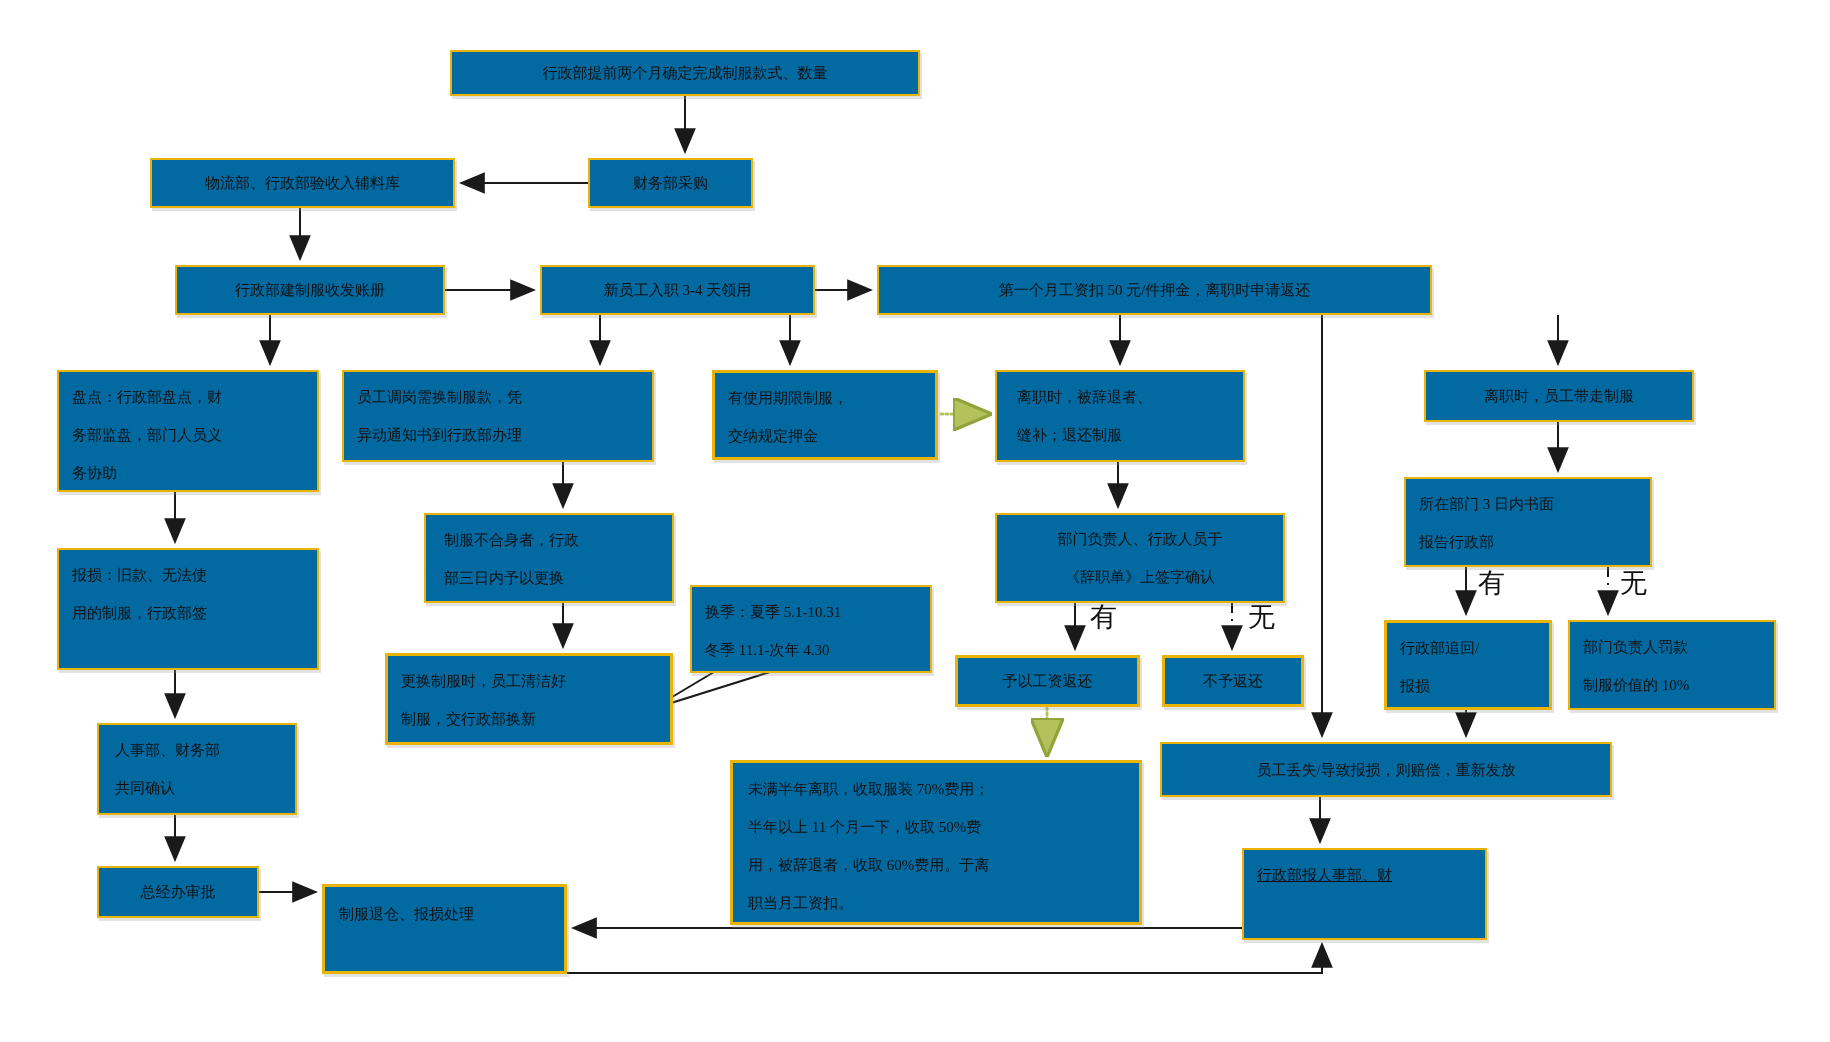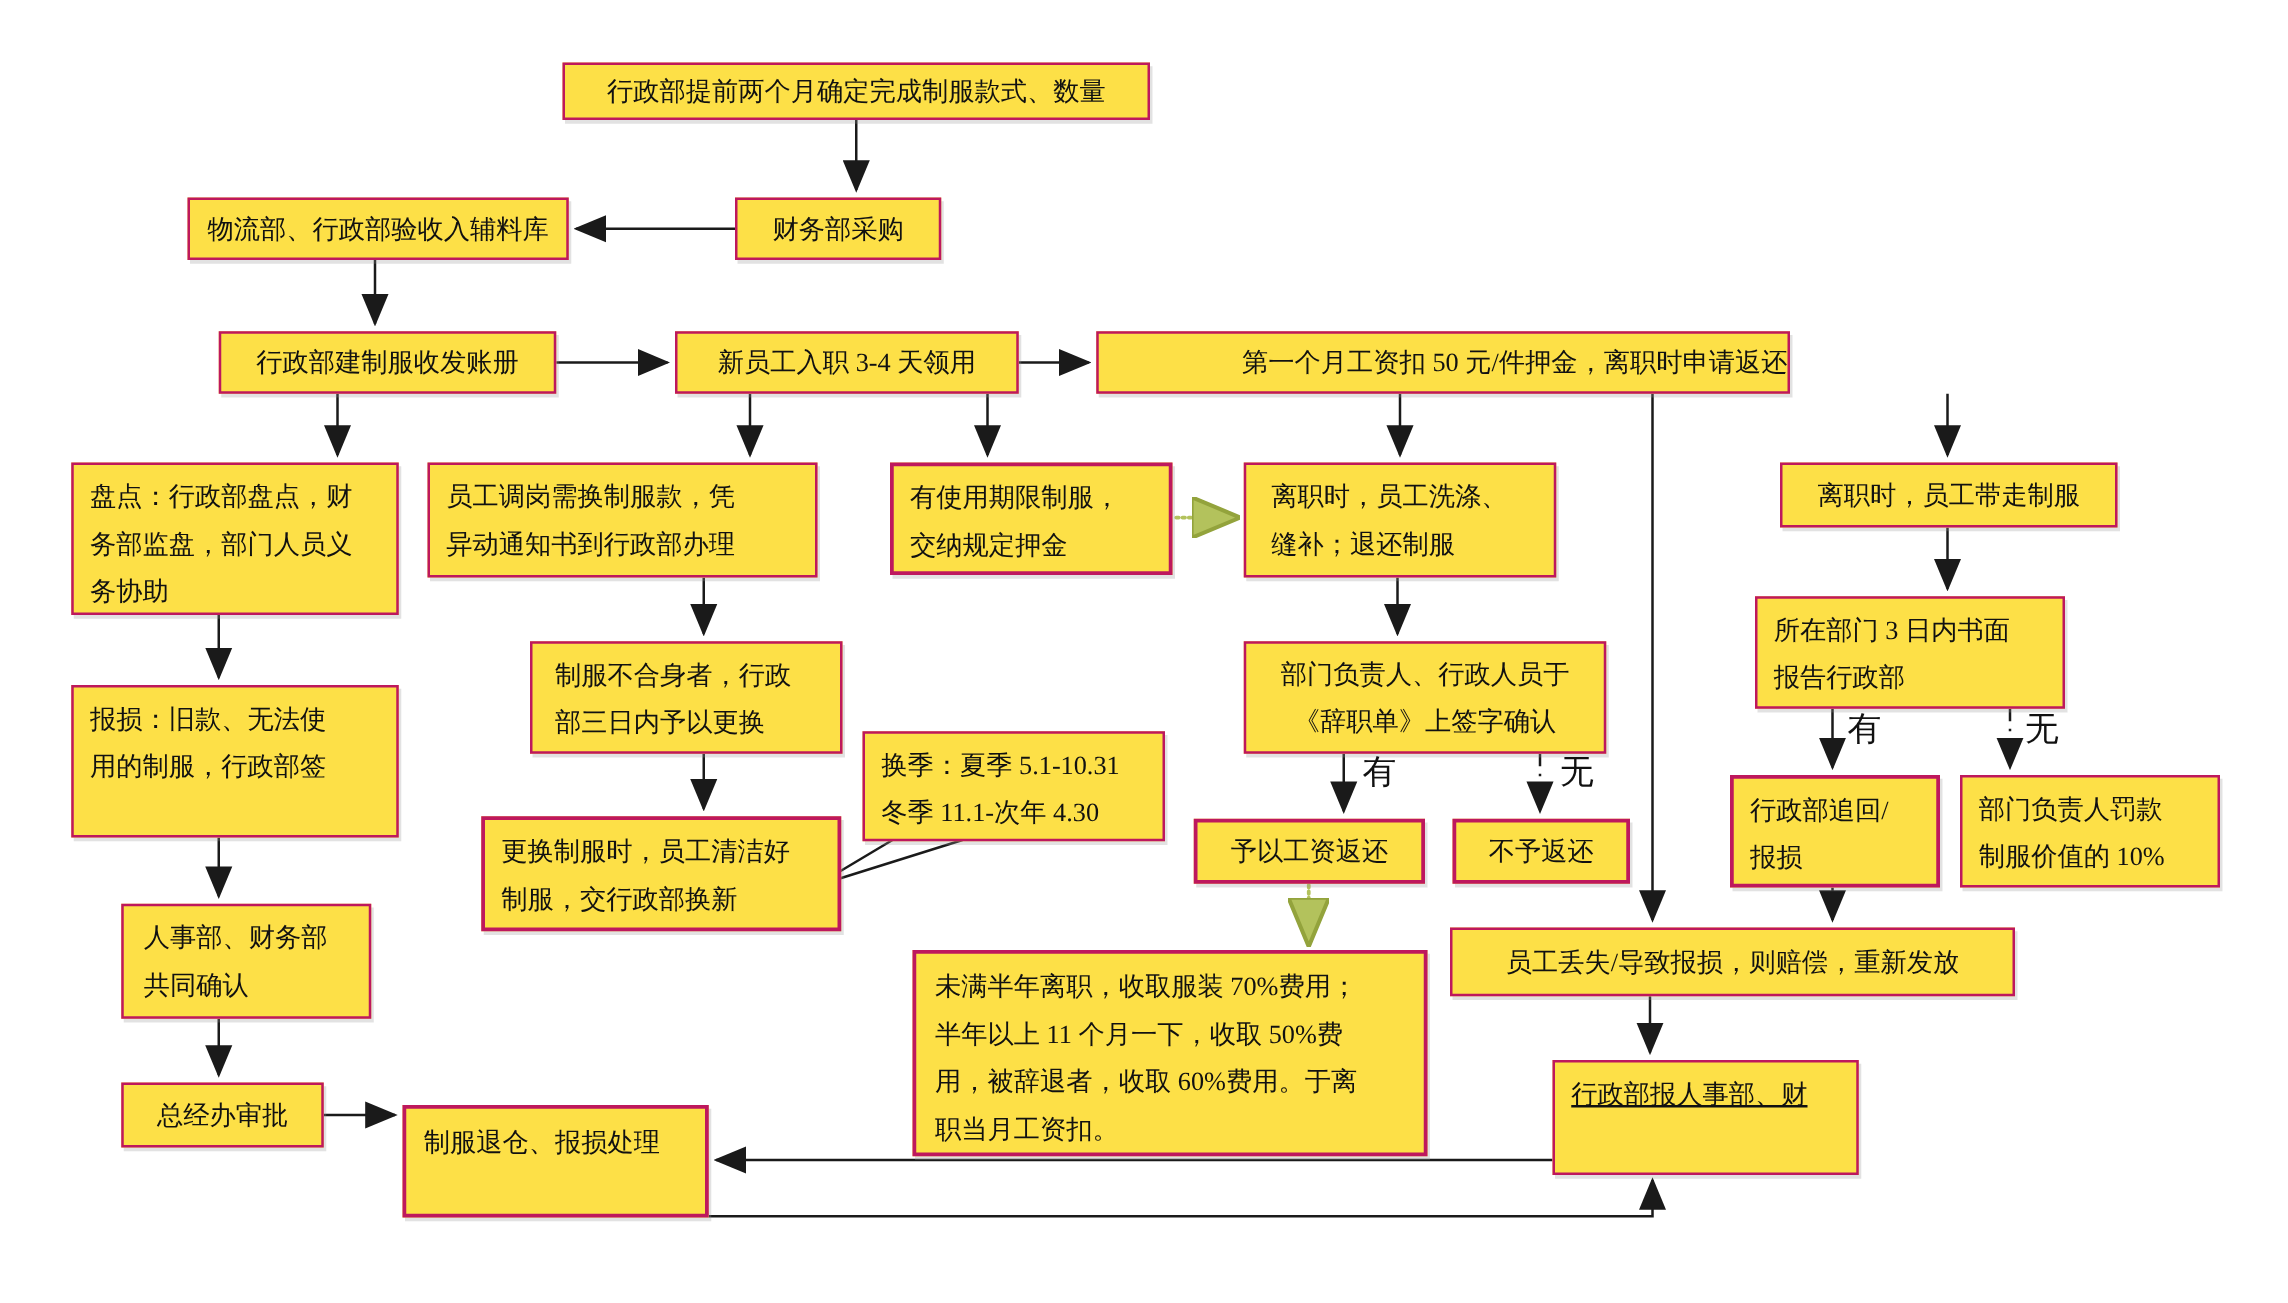--- a/index.html
+++ b/index.html
@@ -1,19 +1,19 @@
 <!DOCTYPE html>
 <html><head>
 <meta charset="utf-8">
 <style>
   html,body{margin:0;padding:0;background:#ffffff;}
   #canvas{position:relative;width:1830px;height:1042px;background:#ffffff;overflow:hidden;
           font-family:"Liberation Serif","DejaVu Serif",serif;color:#111;}
-  .node{position:absolute;background:#fde047;border:2px solid #be185d;box-sizing:border-box;
-        font-size:21px;line-height:38px;box-shadow:2px 3px 0 rgba(150,150,150,.28);}
+  .node{position:absolute;background:#0369a1;border:2px solid #eab308;box-sizing:border-box;
+        font-size:15px;line-height:38px;box-shadow:2px 3px 0 rgba(150,150,150,.28);}
   .node.thick{border-width:3px;}
   .node.center{display:flex;flex-direction:column;justify-content:center;text-align:center;}
   .node.left{padding:6px 13px;text-align:left;}
   .node.topleft{padding:8px 14px;text-align:left;}
   .node .ln{white-space:nowrap;}
   .edge-label{position:absolute;font-size:27px;line-height:27px;color:#111;}
   #wires{position:absolute;left:0;top:0;pointer-events:none;}
 </style>
 </head>
 <body>
@@ -67,21 +67,21 @@
     </div>
     <div class="node center" style="left: 150px; top: 158px; width: 305px; height: 50px;">
       <div class="ln">物流部、行政部验收入辅料库</div>
     </div>
     <div class="node center" style="left: 175px; top: 265px; width: 270px; height: 50px;">
       <div class="ln">行政部建制服收发账册</div>
     </div>
     <div class="node center" style="left: 540px; top: 265px; width: 275px; height: 50px;">
       <div class="ln">新员工入职 3-4 天领用</div>
     </div>
-    <div class="node center" style="left: 877px; top: 265px; width: 555px; height: 50px; align-items: flex-end;">
+    <div class="node center" style="left: 877px; top: 265px; width: 555px; height: 50px;">
       <div class="ln">第一个月工资扣 50 元/件押金，离职时申请返还</div>
     </div>
     <div class="node left" style="left: 57px; top: 370px; width: 262px; height: 122px;">
       <div class="ln">盘点：行政部盘点，财</div>
       <div class="ln">务部监盘，部门人员义</div>
       <div class="ln">务协助</div>
     </div>
     <div class="node left" style="left: 57px; top: 548px; width: 262px; height: 122px;">
       <div class="ln">报损：旧款、无法使</div>
       <div class="ln">用的制服，行政部签</div>
@@ -110,21 +110,21 @@
     </div>
     <div class="node left" style="left: 690px; top: 585px; width: 242px; height: 88px;">
       <div class="ln">换季：夏季 5.1-10.31</div>
       <div class="ln">冬季 11.1-次年 4.30</div>
     </div>
     <div class="node left thick" style="left: 712px; top: 370px; width: 226px; height: 90px;">
       <div class="ln">有使用期限制服，</div>
       <div class="ln">交纳规定押金</div>
     </div>
     <div class="node left" style="left: 995px; top: 370px; width: 250px; height: 92px; padding: 6px 20px;">
-      <div class="ln">离职时，员工洗涤、</div>
+      <div class="ln">离职时，被辞退者、</div>
       <div class="ln">缝补；退还制服</div>
     </div>
     <div class="node center" style="left: 995px; top: 513px; width: 290px; height: 90px;">
       <div class="ln">部门负责人、行政人员于</div>
       <div class="ln">《辞职单》上签字确认</div>
     </div>
     <div class="node center thick" style="left: 955px; top: 655px; width: 185px; height: 52px;">
       <div class="ln">予以工资返还</div>
     </div>
     <div class="node center thick" style="left: 1162px; top: 655px; width: 142px; height: 52px;">

